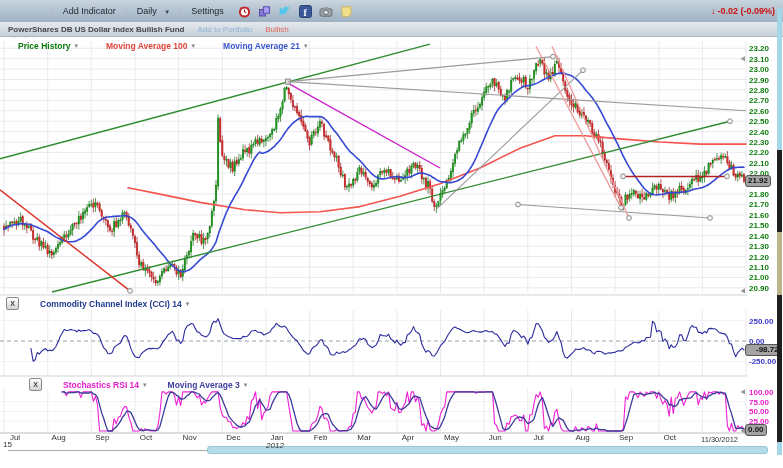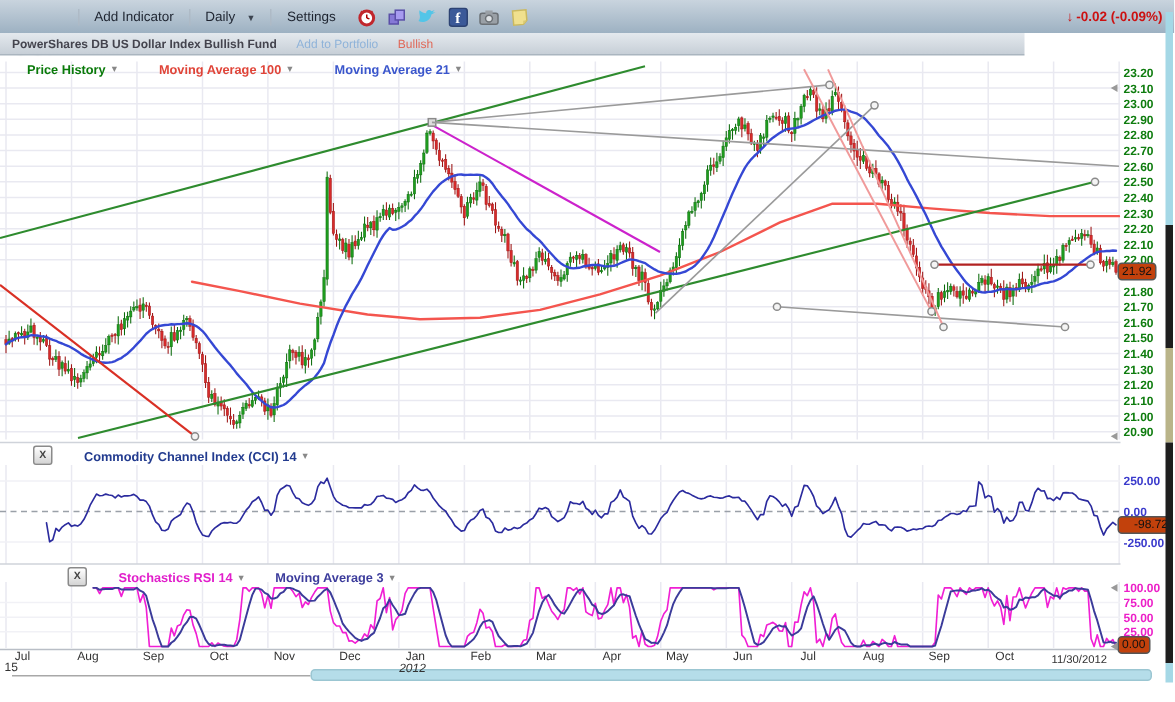--- a/index.html
+++ b/index.html
@@ -8,37 +8,37 @@
   .toolbar{position:absolute;top:0;left:0;width:783px;height:22px;box-sizing:border-box;
     background:linear-gradient(#c9d4de,#9db1c2);display:flex;align-items:center;gap:10px;
     padding:0 8px;font-size:9px;color:#1e2430;z-index:5;}
   .sym{color:#e7c93f;font-weight:bold;font-size:16px;text-shadow:0 1px 1px #556;margin-top:39px;}
   .tb-item{cursor:pointer;white-space:nowrap;}
   .sep{width:1px;height:11px;background:#aebac6;}
   .dd-arrow{font-size:6px;color:#3c4450;margin-left:5px;}
   .tb-icons{display:flex;gap:7px;align-items:center;margin-left:4px;}
   .tb-icons svg{display:block;}
   .change{margin-left:auto;color:#cc1111;font-weight:bold;font-size:9px;display:flex;align-items:center;gap:2px;}
-  .subheader{position:absolute;top:22px;left:0;width:683px;height:15px;box-sizing:border-box;
+  .subheader{position:absolute;top:22px;left:0;width:783px;height:15px;box-sizing:border-box;
     background:linear-gradient(#e4e9ee,#c7cfd7);border-bottom:1px solid #aab5bf;
     display:flex;align-items:center;gap:13px;padding:0 8px;font-size:8px;color:#3c3c46;z-index:5;}
   .fund{font-weight:bold;color:#44444e;}
   .link-blue{color:#8fb3d9;cursor:pointer;}
   .link-red{color:#e06a5a;cursor:pointer;}
   .legend{position:absolute;top:41px;left:6px;display:flex;gap:16px;font-size:8.5px;font-weight:bold;z-index:4;}
   .leg-item{display:flex;align-items:center;cursor:pointer;margin-left:12px;}
   .leg-g{color:#0a7a0a;} .leg-r{color:#e04438;} .leg-b{color:#3a56cc;}
   .caret{color:#888;font-size:7px;margin-left:4px;font-weight:normal;}
-  .panel-header{position:absolute;left:22px;display:flex;align-items:center;gap:9px;font-size:8.5px;font-weight:bold;z-index:4;}
+  .panel-header{position:absolute;left:6px;display:flex;align-items:center;gap:9px;font-size:8.5px;font-weight:bold;z-index:4;}
   .hdr-cci{top:297px;} .hdr-stoch{top:378px;padding-left:23px;}
   .xbtn{width:11px;height:11px;border:1px solid #8a8a8a;border-radius:2px;cursor:pointer;
     background:linear-gradient(#ffffff,#d4d4d4);font-size:7px;line-height:11px;text-align:center;color:#444;}
   .cci-title{color:#223b8f;} .stoch-title{color:#e11ecb;} .stoch-ma{color:#3c3c9c;}
-  .valbox{position:absolute;left:745px;background:#c2410c;border:1px solid #555;border-radius:3px;
-    font-size:8px;font-weight:normal;color:#111;line-height:10px;padding:0 2px;z-index:4;}
+  .valbox{position:absolute;left:745px;background:#a3a3a3;border:1px solid #555;border-radius:3px;
+    font-size:8px;font-weight:bold;color:#111;line-height:10px;padding:0 2px;z-index:4;}
   .vb-main{top:175px;} .vb-cci{top:344px;padding-left:10px;} .vb-stoch{top:424px;}
   .axis-note{position:absolute;font-size:8px;color:#333;z-index:4;}
   .yr-left{left:3px;top:440px;}
   .yr-center{left:258px;top:441px;width:34px;text-align:center;font-style:italic;}
   .end-date{left:672px;top:435px;width:66px;text-align:right;font-size:7.5px;}
   .htrack{position:absolute;top:450px;left:8px;width:199px;height:1px;background:#a8a8a8;z-index:3;}
   .hthumb{position:absolute;top:446px;left:207px;width:559px;height:6px;background:#b5dde9;
     border:1px solid #9bc6d2;border-radius:3px;cursor:pointer;z-index:3;}
   .vstrip{position:absolute;left:777px;width:5px;z-index:6;cursor:pointer;}
   .vs-1{top:8px;height:142px;background:#a5d8e6;}

